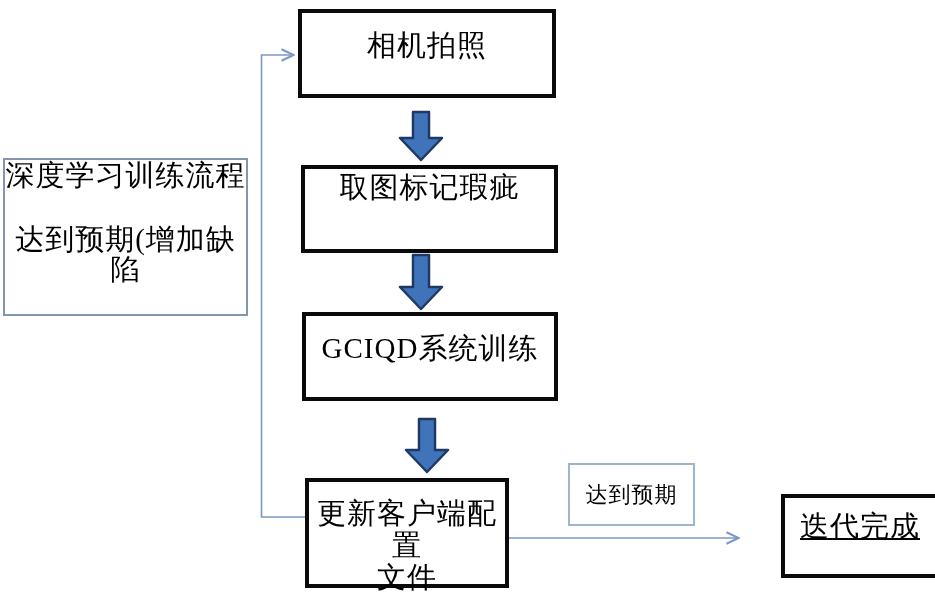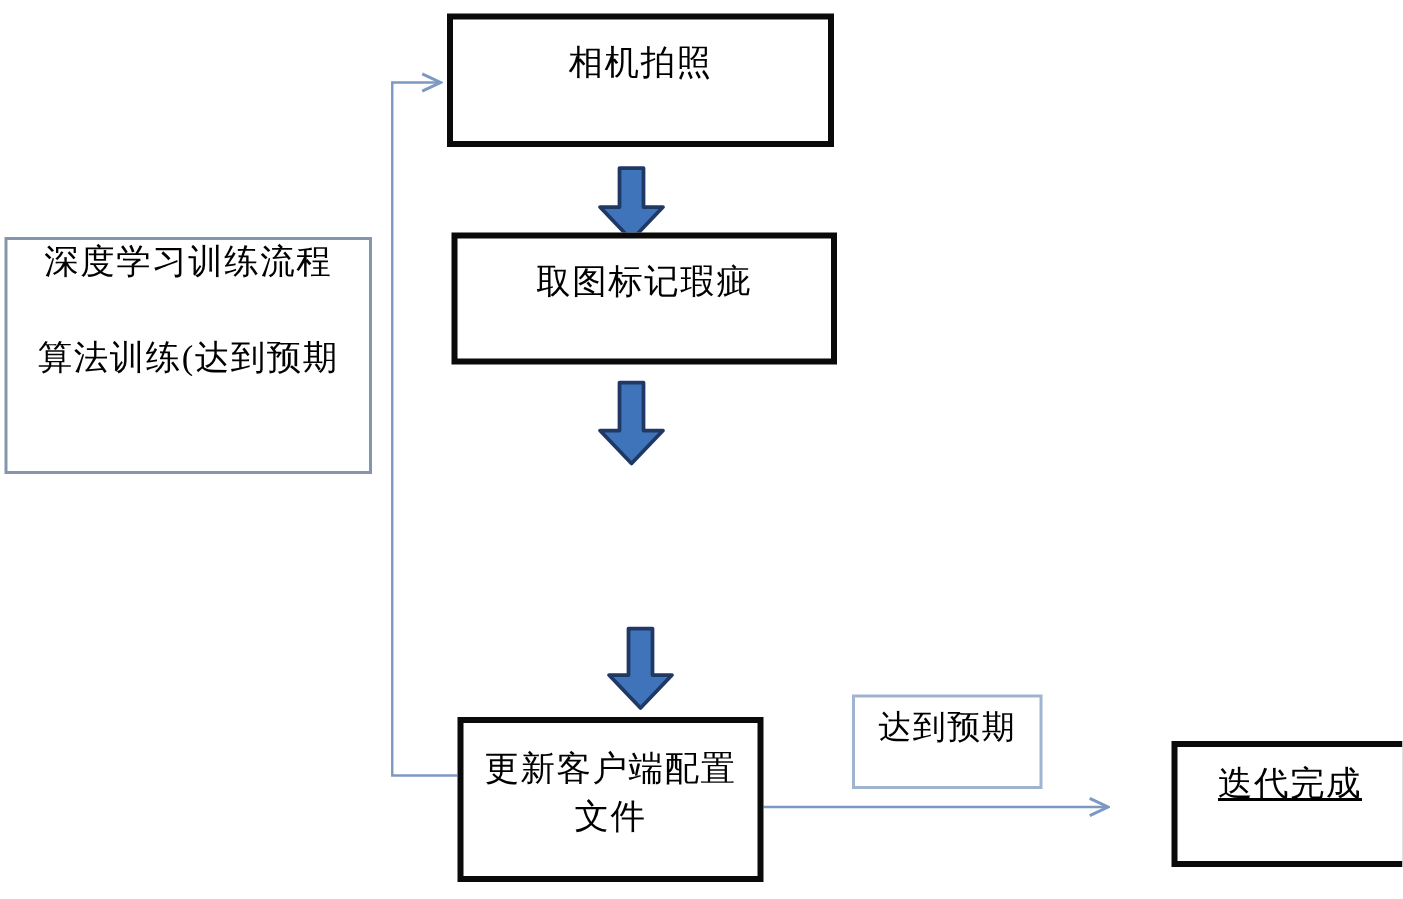--- a/index.html
+++ b/index.html
@@ -23,41 +23,41 @@
     width: 935px;
     height: 599px;
     z-index: 1;
   }
   .node {
     position: absolute;
     box-sizing: border-box;
     background: #ffffff;
     text-align: center;
     z-index: 2;
-    font-size: 23px;
+    font-size: 29px;
     letter-spacing: 1px;
     line-height: 1.3;
   }
   .node-thick {
     border: 4px solid #0a0a0a;
   }
   .node-thin-note {
     border: 2px solid var(--note_border, #8496ad);
   }
   .node-thin-cond {
     border: 2px solid var(--condition_border, #9fb4cf);
     background: transparent;
   }
   .box-camera   { left: 298px; top: 9px;   width: 258px; height: 89px;  padding-top: 14px; }
-  .box-mark     { left: 301px; top: 155px; width: 257px; height: 88px;  padding-top: 14px; }
+  .box-mark     { left: 301px; top: 165px; width: 257px; height: 88px;  }
   .box-train    { left: 302px; top: 312px; width: 256px; height: 89px;  padding-top: 14px; }
   .box-update   { left: 305px; top: 478px; width: 204px; height: 110px; padding-top: 15px; line-height: 32px; }
   .box-done     { left: 781px; top: 494px; width: 158px; height: 84px;  padding-top: 10px; text-decoration: underline; }
   .box-note     { left: 3px;   top: 158px; width: 245px; height: 158px; padding-top: 0; line-height: 30px; }
-  .box-cond     { left: 568px; top: 463px; width: 127px; height: 63px;  padding-top: 6px; font-size: 22px; }
+  .box-cond     { left: 568px; top: 463px; width: 127px; height: 63px;  padding-top: 16px; font-size: 22px; }
   .note-spacer  { height: 34px; }
   .block-arrow {
     fill: var(--block_arrow_fill, #3f74bb);
     stroke: var(--block_arrow_stroke, #1f3864);
     stroke-width: 2.5;
     stroke-linejoin: round;
   }
   .connector {
     fill: none;
     stroke: var(--connector, #7d98c3);
@@ -86,33 +86,36 @@
   </svg>
 
   <div class="node node-thick box-camera">
     <span>相机拍照</span>
   </div>
 
   <div class="node node-thick box-mark">
     <span>取图标记瑕疵</span>
   </div>
 
+  <div class="node node-thick box-train">
+    <span>GCIQD系统训练</span>
+  </div>
 
   <div class="node node-thick box-update">
     <div>更新客户端配置</div>
     <div>文件</div>
   </div>
 
   <div class="node node-thick box-done">
     <span>迭代完成</span>
   </div>
 
   <div class="node node-thin-note box-note">
     <div>深度学习训练流程</div>
     <div class="note-spacer"></div>
-    <div>算法训练(达到预期</div>
+    <div>达到预期(增加缺陷</div>
   </div>
 
   <div class="node node-thin-cond box-cond">
     <span>达到预期</span>
   </div>
 
 </div>
 
 </body></html>

